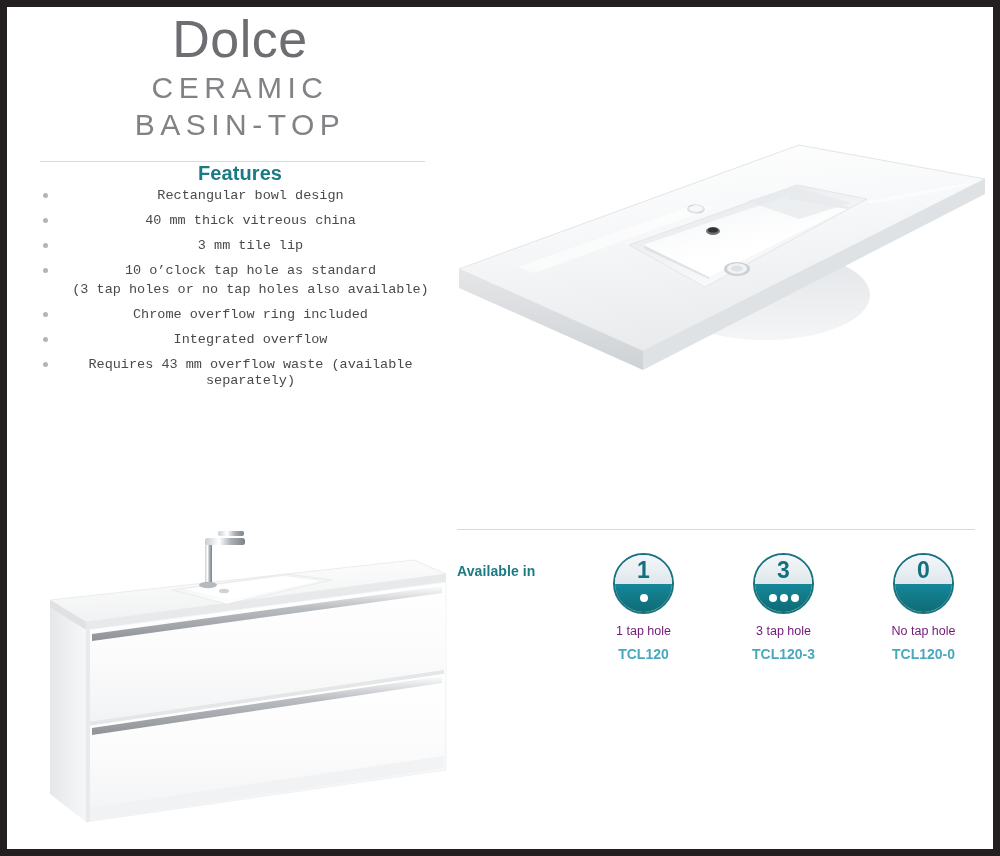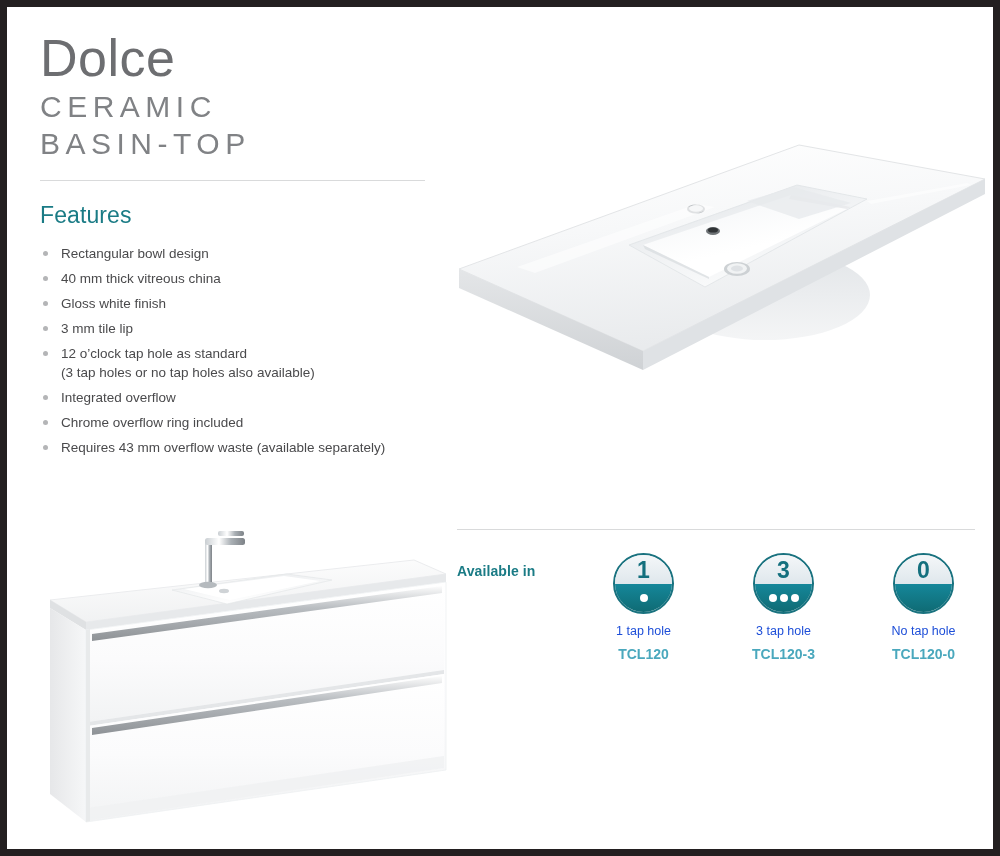--- a/index.html
+++ b/index.html
@@ -25,22 +25,23 @@
   .sheet {
     position: absolute;
     inset: 0;
     background: #ffffff;
   }
 
   
   .left-col {
     position: absolute;
     left: 33px;
-    top: 21px;
+    top: 2px;
     width: 400px;
+    text-align: center;
   }
 
   .title-brand {
     font-size: 52px;
     font-weight: 300;
     color: #6d6e71;
     letter-spacing: 0.5px;
     line-height: 60px;
     font-family: "Liberation Sans", sans-serif;
   }
@@ -59,30 +60,30 @@
     background: #d9dadb;
     border: 0;
   }
 
   .divider-title {
     width: 385px;
     margin-top: 18px;
   }
 
   .features-head {
-    font-size: 23px;
-    font-weight: normal;
+    font-size: 20px;
+    font-weight: bold;
     color: #1a7b85;
-    margin-top: 21px;
     letter-spacing: 0.1px;
   }
 
   ul.features {
     list-style: none;
-    margin-top: 17px;
+    margin-top: 3px;
+    font-family: Liberation Mono, monospace;
   }
 
   ul.features li {
     position: relative;
     padding-left: 21px;
     font-size: 13.5px;
     color: #4a4a4c;
     line-height: 16px;
     margin-bottom: 9px;
   }
@@ -201,21 +202,21 @@
   .badge .dot {
     width: 8px;
     height: 8px;
     border-radius: 50%;
     background: #ffffff;
   }
 
   .variant-caption {
     margin-top: 10px;
     font-size: 12.5px;
-    color: #1d4ed8;
+    color: #701a75;
     line-height: 15px;
     white-space: nowrap;
   }
 
   .variant-code {
     margin-top: 7px;
     font-size: 14px;
     font-weight: bold;
     color: #4aa8bd;
     white-space: nowrap;
@@ -260,38 +261,34 @@
         <li>
           <span class="bullet"></span>
           <span>Rectangular bowl design</span>
         </li>
         <li>
           <span class="bullet"></span>
           <span>40 mm thick vitreous china</span>
         </li>
         <li>
           <span class="bullet"></span>
-          <span>Gloss white finish</span>
-        </li>
-        <li>
-          <span class="bullet"></span>
           <span>3 mm tile lip</span>
         </li>
         <li>
           <span class="bullet"></span>
-          <span>12 o’clock tap hole as standard</span>
+          <span>10 o’clock tap hole as standard</span>
           <span class="line2">(3 tap holes or no tap holes also available)</span>
         </li>
         <li>
           <span class="bullet"></span>
+          <span>Chrome overflow ring included</span>
+        </li>
+        <li>
+          <span class="bullet"></span>
           <span>Integrated overflow</span>
-        </li>
-        <li>
-          <span class="bullet"></span>
-          <span>Chrome overflow ring included</span>
         </li>
         <li>
           <span class="bullet"></span>
           <span>Requires 43 mm overflow waste (available separately)</span>
         </li>
       </ul>
     </div>
 
     <div class="photo-basin">
       <svg viewBox="0 0 545 280" width="545" height="280">

